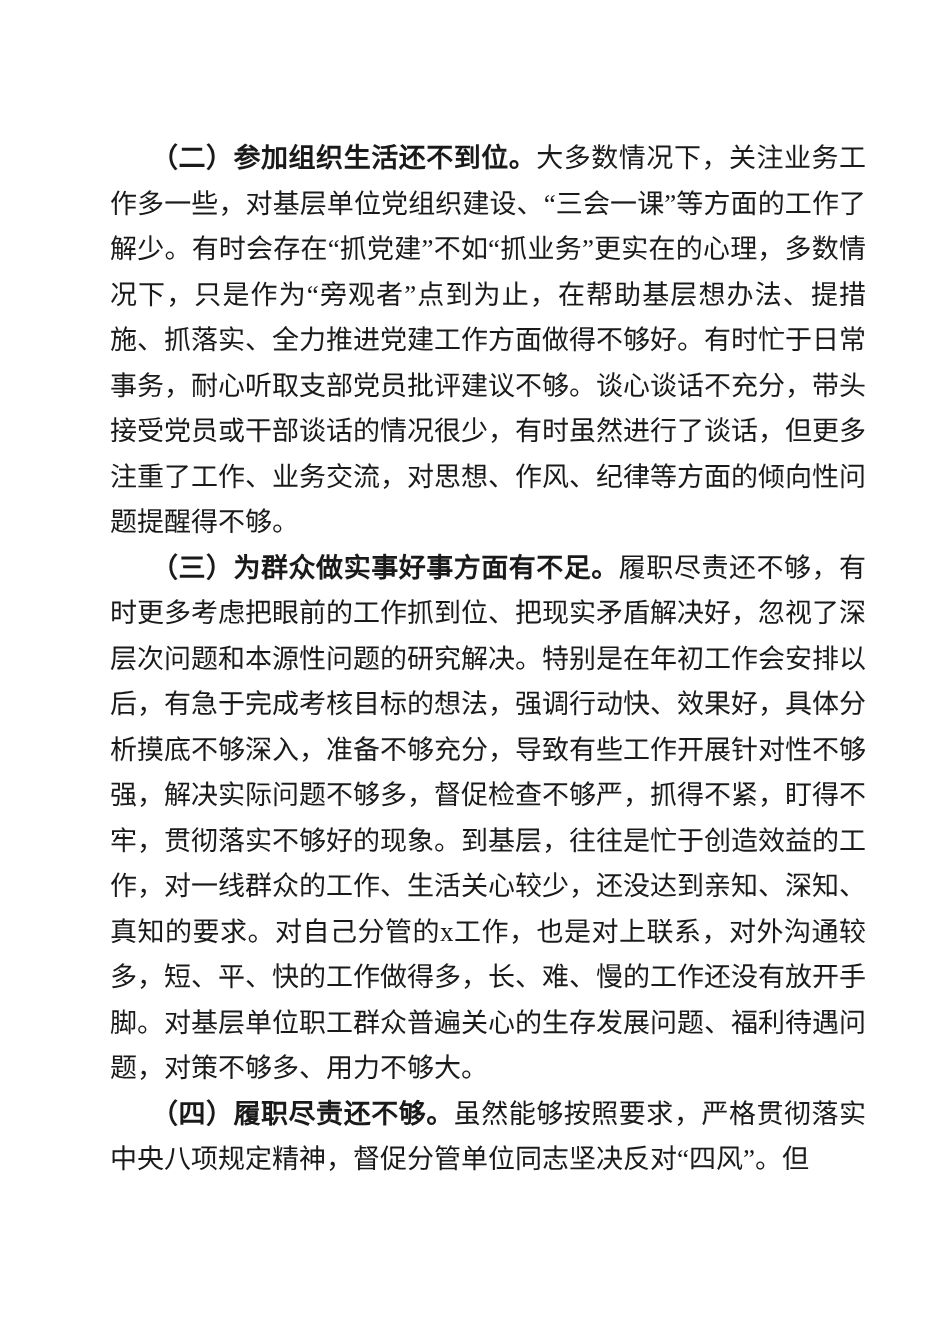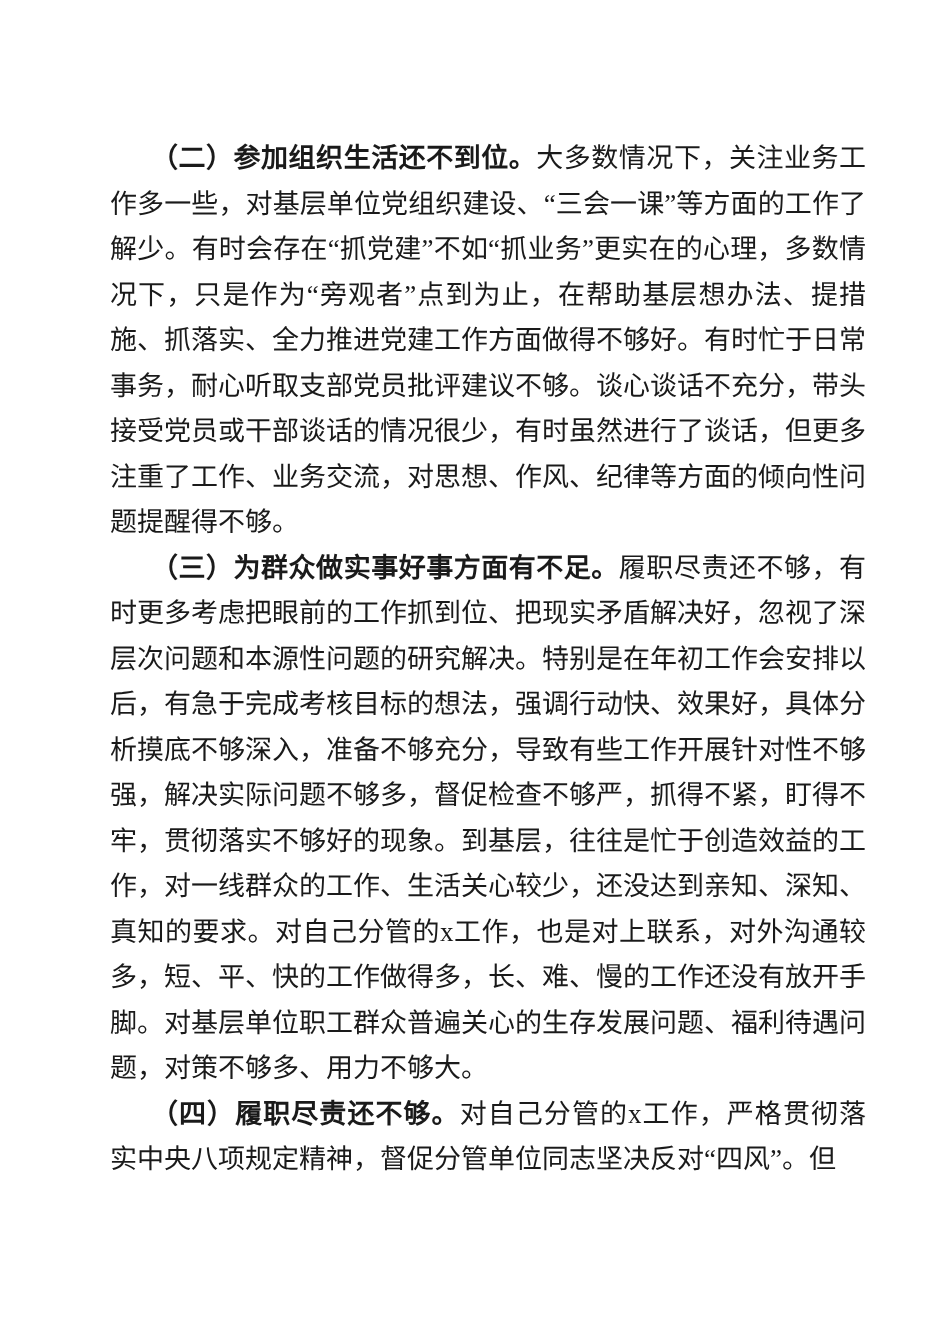--- a/index.html
+++ b/index.html
@@ -38,16 +38,16 @@
 </head>
 <body>
 
 <div class="viewport">
   <div class="doc-page">
 
     <p class="doc-paragraph"><span class="paragraph-lead">（二）参加组织生活还不到位。</span><span>大多数情况下，关注业务工作多一些，对基层单位党组织建设、“三会一课”等方面的工作了解少。有时会存在“抓党建”不如“抓业务”更实在的心理，多数情况下，只是作为“旁观者”点到为止，在帮助基层想办法、提措施、抓落实、全力推进党建工作方面做得不够好。有时忙于日常事务，耐心听取支部党员批评建议不够。谈心谈话不充分，带头接受党员或干部谈话的情况很少，有时虽然进行了谈话，但更多注重了工作、业务交流，对思想、作风、纪律等方面的倾向性问题提醒得不够。</span></p>
 
     <p class="doc-paragraph"><span class="paragraph-lead">（三）为群众做实事好事方面有不足。</span><span>履职尽责还不够，有时更多考虑把眼前的工作抓到位、把现实矛盾解决好，忽视了深层次问题和本源性问题的研究解决。特别是在年初工作会安排以后，有急于完成考核目标的想法，强调行动快、效果好，具体分析摸底不够深入，准备不够充分，导致有些工作开展针对性不够强，解决实际问题不够多，督促检查不够严，抓得不紧，盯得不牢，贯彻落实不够好的现象。到基层，往往是忙于创造效益的工作，对一线群众的工作、生活关心较少，还没达到亲知、深知、真知的要求。对自己分管的x工作，也是对上联系，对外沟通较多，短、平、快的工作做得多，长、难、慢的工作还没有放开手脚。对基层单位职工群众普遍关心的生存发展问题、福利待遇问题，对策不够多、用力不够大。</span></p>
 
-    <p class="doc-paragraph"><span class="paragraph-lead">（四）履职尽责还不够。</span><span>对自己分管的x工作，严格贯彻落实中央八项规定精神，督促分管单位同志坚决反对“四风”。但</span></p>
+    <p class="doc-paragraph"><span class="paragraph-lead">（四）履职尽责还不够。</span><span>虽然能够按照要求，严格贯彻落实中央八项规定精神，督促分管单位同志坚决反对“四风”。但</span></p>
 
   </div>
 </div>
 
 </body></html>

